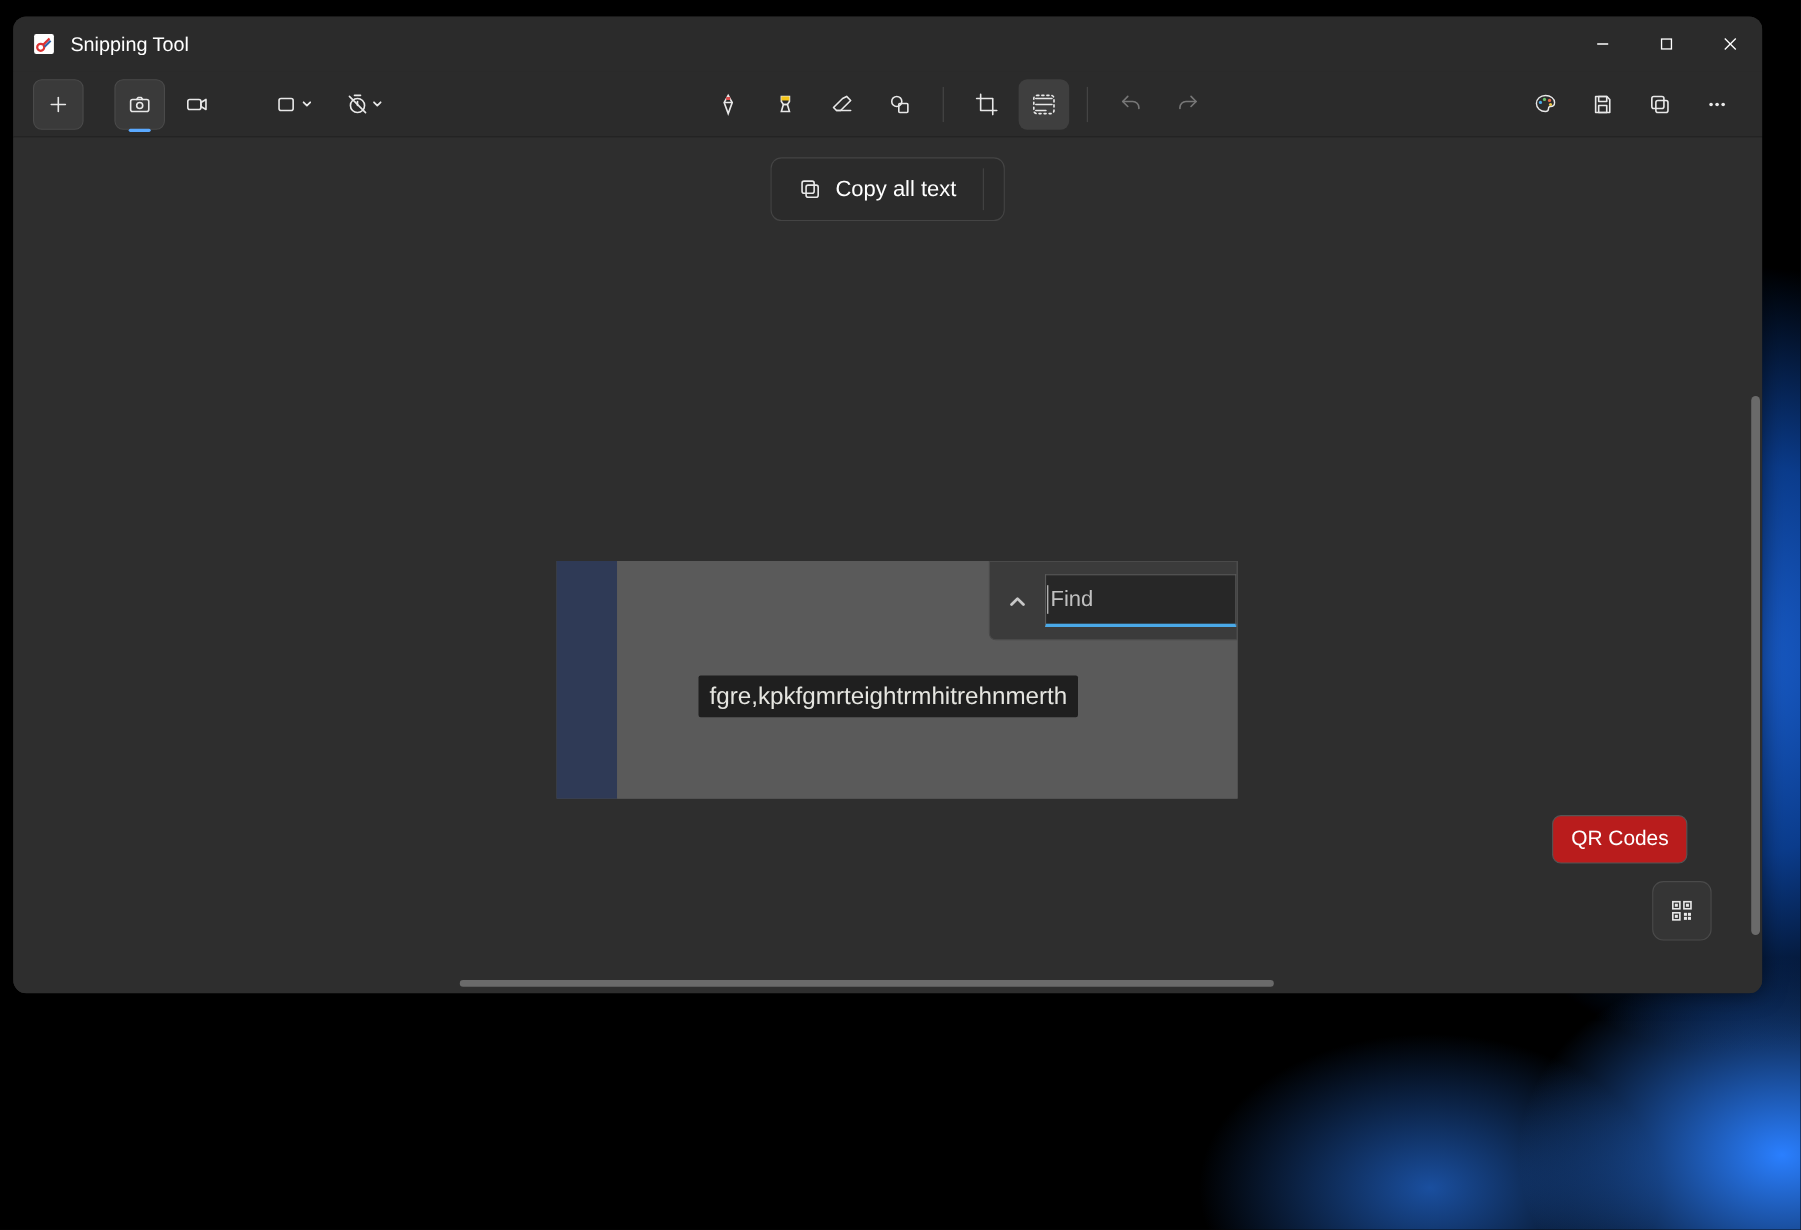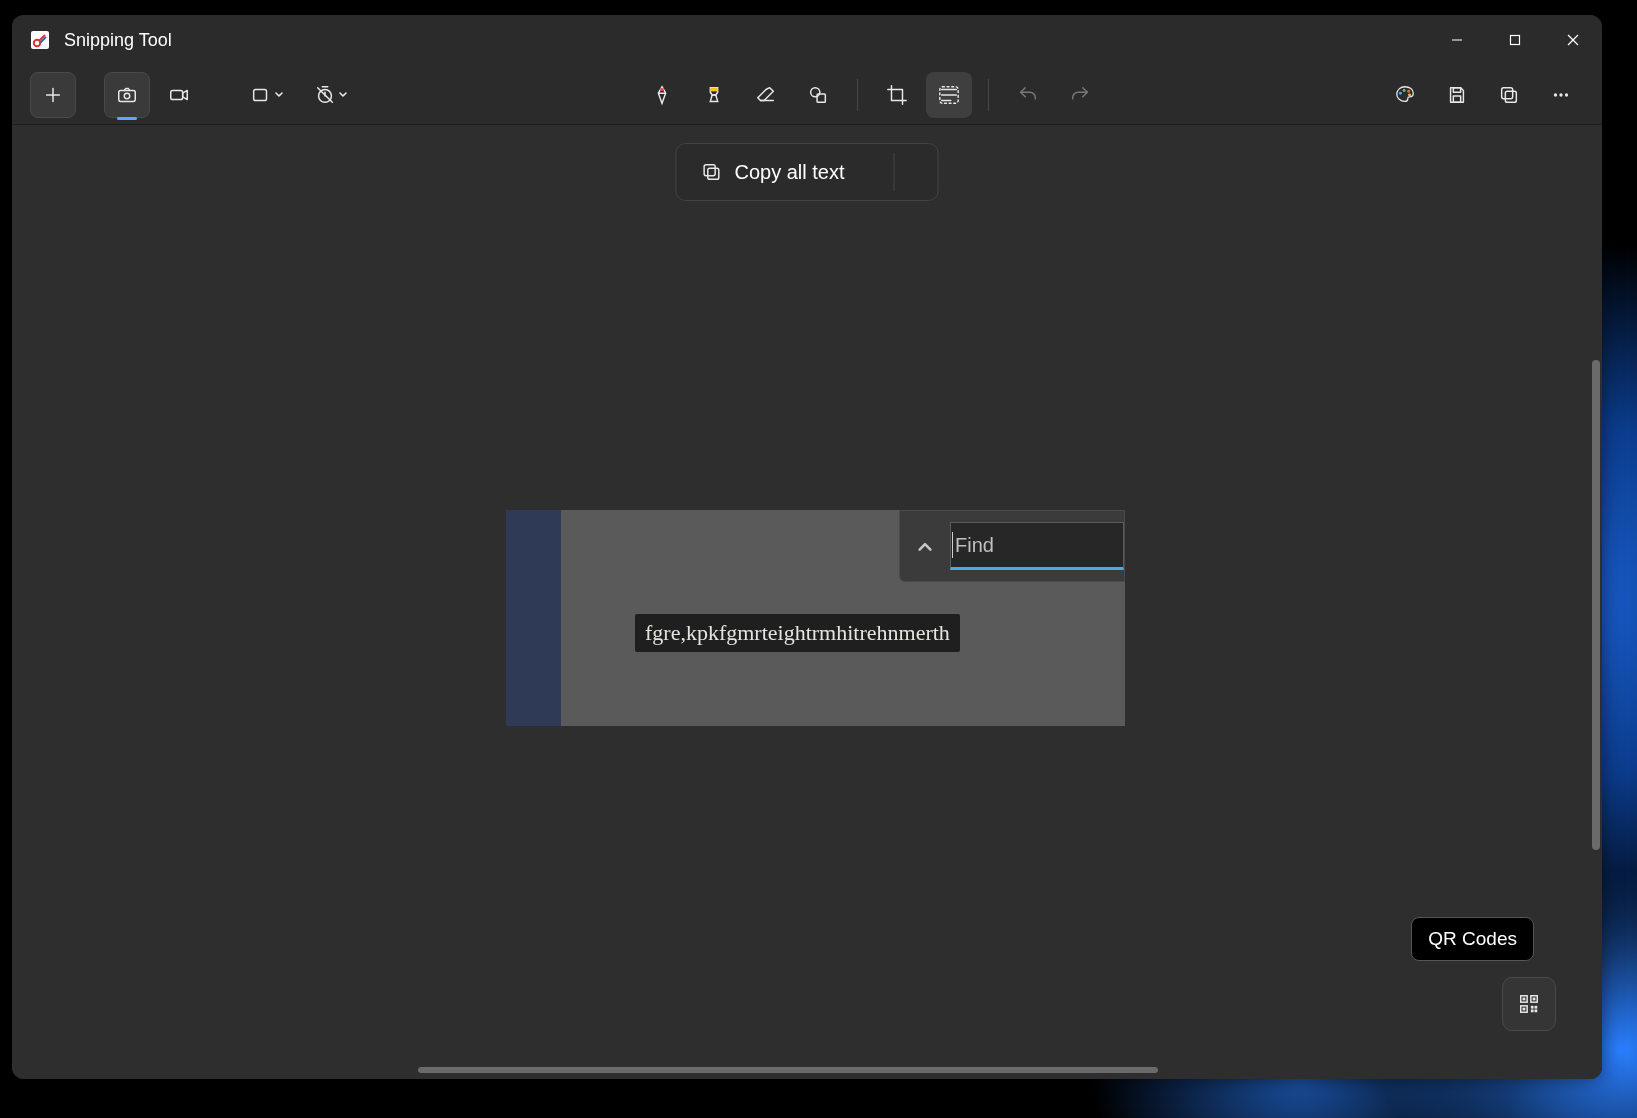--- a/index.html
+++ b/index.html
@@ -13,21 +13,21 @@
     radial-gradient(ellipse 500px 600px at 1580px 600px, #1a5fcf 0%, #0b3c8c 30%, transparent 60%),
     radial-gradient(ellipse 400px 300px at 1620px 1050px, #2a7fff 0%, transparent 60%),
     radial-gradient(ellipse 300px 200px at 1300px 1080px, #1a4f9f 0%, transparent 70%),
     #000;
 }
 
 
 .window {
   position: absolute;
   left: 12px; top: 15px;
-  width: 1590px; height: 1064px;
+  width: 1590px; height: 888px;
   background: #2b2b2b;
   border-radius: 12px;
   display: flex; flex-direction: column;
   overflow: hidden;
   box-shadow: 0 0 20px rgba(0,0,0,0.5);
 }
 
 
 .titlebar {
   height: 50px;
@@ -95,21 +95,20 @@
 
 .actionbar {
   position:absolute;
   top:18px; left:50%; transform:translateX(-50%);
   display:flex;
   background:#2b2b2b;
   border:1px solid #444;
   border-radius:10px;
   height:58px;
   align-items:center;
-  gap:25px;
 }
 .actionbar .abtn {
   display:flex; align-items:center;
   gap:12px;
   padding:0 24px;
   height:100%;
   color:#fff; font-size:20px;
 }
 .actionbar .vsep { width:1px; height:38px; background:#444; }
 .actionbar .chev-down { width:18px; height:18px; display:flex; align-items:center; justify-content:center; padding-right:14px; padding-left:4px;}
@@ -154,32 +153,32 @@
   margin-right:0;
   position:relative;
 }
 .capture .find-bar .find-field .caret {
   width:1px; height:26px; background:#d0d0d0; margin-right:2px;
 }
 .capture .code-text {
   position:absolute; left:74px; top:104px;
   background:#1f1f1f;
   color:#e5e5e0;
-  font-family: Liberation Serif, serif;
+  font-family: Liberation Sans, sans-serif;
   font-size:22px;
   padding:6px 10px;
   border-radius:2px;
   white-space:nowrap;
 }
 
 
 .qr-tooltip {
   position:absolute;
   right:68px; bottom:118px;
-  background:#000000;
+  background:#b91c1c;
   border:1px solid #555;
   border-radius:8px;
   color:#fff; font-size:19px;
   padding:10px 16px;
 }
 .qr-btn {
   position:absolute;
   right:46px; bottom:48px;
   width:54px; height:54px;
   background:#353535;

